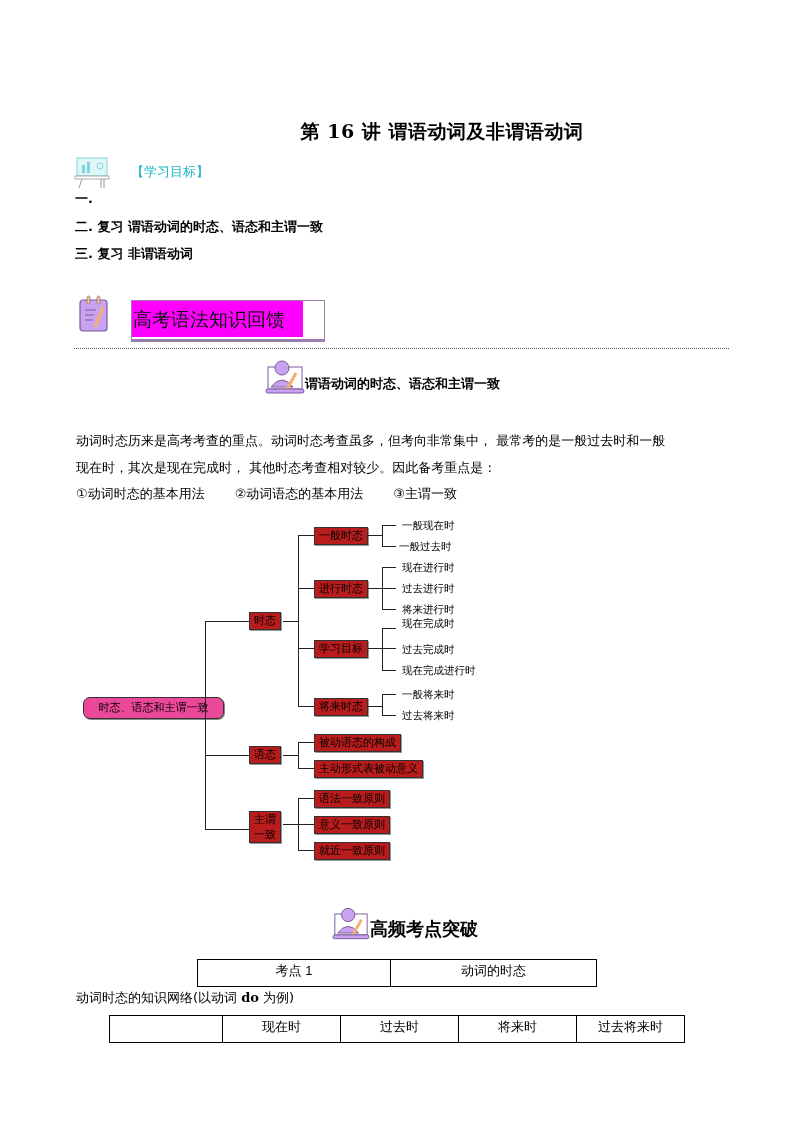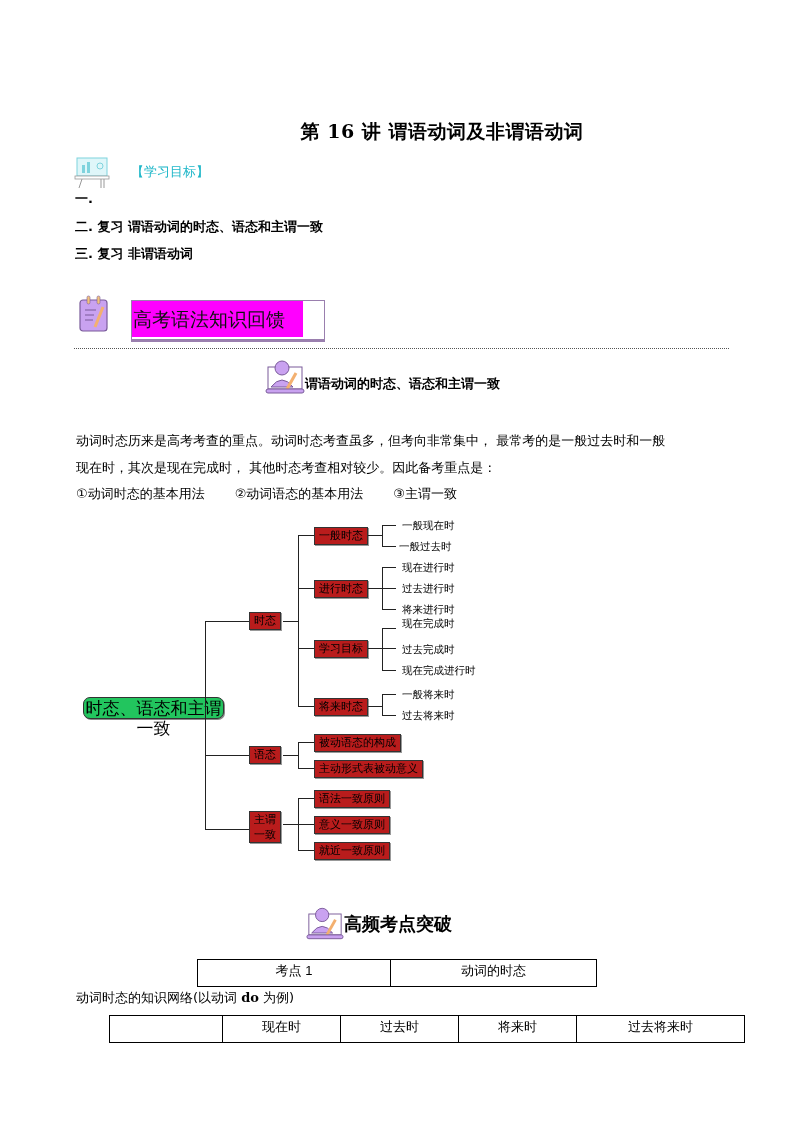--- a/index.html
+++ b/index.html
@@ -17,21 +17,21 @@
   .sub-head{font-family:"DejaVu Sans","Liberation Sans",sans-serif;font-weight:bold;font-size:13px;}
   .para{left:76px;width:650px;font-family:"DejaVu Sans","Liberation Sans",sans-serif;font-size:13px;line-height:27px;}
   .points{left:76px;top:485px;font-family:"DejaVu Sans","Liberation Sans",sans-serif;font-size:13px;display:flex;gap:30px;}
   
   .node{position:absolute;border:1px solid #333;background:#b91c1c;font-size:11px;line-height:16px;padding:0 4px;
         box-shadow:1px 1px 0 #999;white-space:nowrap;}
   .leaf{position:absolute;font-size:10.5px;line-height:14px;white-space:nowrap;}
   .hl{position:absolute;height:0;border-top:1px solid #222;}
   .vl{position:absolute;width:0;border-left:1px solid #222;}
   .root{position:absolute;left:83px;top:697px;width:139px;height:20px;border:1px solid #333;border-radius:7px;
-        background:#22c55e;font-size:17px;line-height:20px;text-align:center;box-shadow:1px 1px 0 #888;}
+        background:#ec4899;font-size:11px;line-height:20px;text-align:center;box-shadow:1px 1px 0 #888;}
   table.grid{position:absolute;border-collapse:collapse;font-family:Liberation Sans, sans-serif;font-size:13px;}
   table.grid td{border:1px solid #000;text-align:center;vertical-align:top;padding-top:2px;}
 </style>
 </head>
 <body>
 
 <div class="abs title">第 16 讲  谓语动词及非谓语动词</div>
 
 <div class="abs goal-row">
   <svg width="38" height="36" viewBox="0 0 38 36">
@@ -151,21 +151,21 @@
   <div class="hl" style="left:283px;top:824px;width:15px"></div>
   <div class="vl" style="left:298px;top:798px;height:52px"></div>
   <div class="hl" style="left:298px;top:798px;width:16px"></div>
   <div class="hl" style="left:298px;top:824px;width:16px"></div>
   <div class="hl" style="left:298px;top:850px;width:16px"></div>
   <div class="node" style="left:314px;top:790px">语法一致原则</div>
   <div class="node" style="left:314px;top:816px">意义一致原则</div>
   <div class="node" style="left:314px;top:842px">就近一致原则</div>
 </div>
 
-<div class="abs" style="left:306px;top:906px;display:flex;align-items:center;">
+<div class="abs" style="left:332px;top:906px;display:flex;align-items:flex-end;">
   <svg width="38" height="35" viewBox="0 0 40 36">
     <rect x="3" y="8" width="34" height="22" fill="#fff" stroke="#7a5b9a"></rect>
     <circle cx="17" cy="9" r="7" fill="#c9a2f0" stroke="#7a5b9a"></circle>
     <path d="M6 28 Q17 14 28 28 Z" fill="#c9a2f0" stroke="#7a5b9a"></path>
     <line x1="31" y1="14" x2="22" y2="30" stroke="#f3b070" stroke-width="3"></line>
     <rect x="1" y="30" width="38" height="4" rx="2" fill="#c9a2f0" stroke="#7a5b9a"></rect>
   </svg>
   <span style="font-weight:bold;font-size:18px;margin-bottom:0">高频考点突破</span>
 </div>
 
@@ -175,21 +175,21 @@
     <td style="width:190px">考点 1</td>
     <td>动词的时态</td>
   </tr>
 </tbody>
   </table>
 
 <div class="abs" style="left:76px;top:989px;font-family:'DejaVu Sans','Liberation Sans',sans-serif;font-size:13px">
   <span>动词时态的知识网络(以动词 </span><b style="font-family:'DejaVu Serif',serif">do</b><span> 为例)</span>
 </div>
 
-<table class="grid" style="left:109px;top:1015px;width:636px;height:28px">
+<table class="grid" style="left:109px;top:1015px;width:576px;height:28px">
   <tbody>
       <tr>
     <td style="width:110px"></td>
     <td style="width:115px">现在时</td>
     <td style="width:115px">过去时</td>
     <td style="width:115px">将来时</td>
     <td>过去将来时</td>
   </tr>
 </tbody>
   </table>

